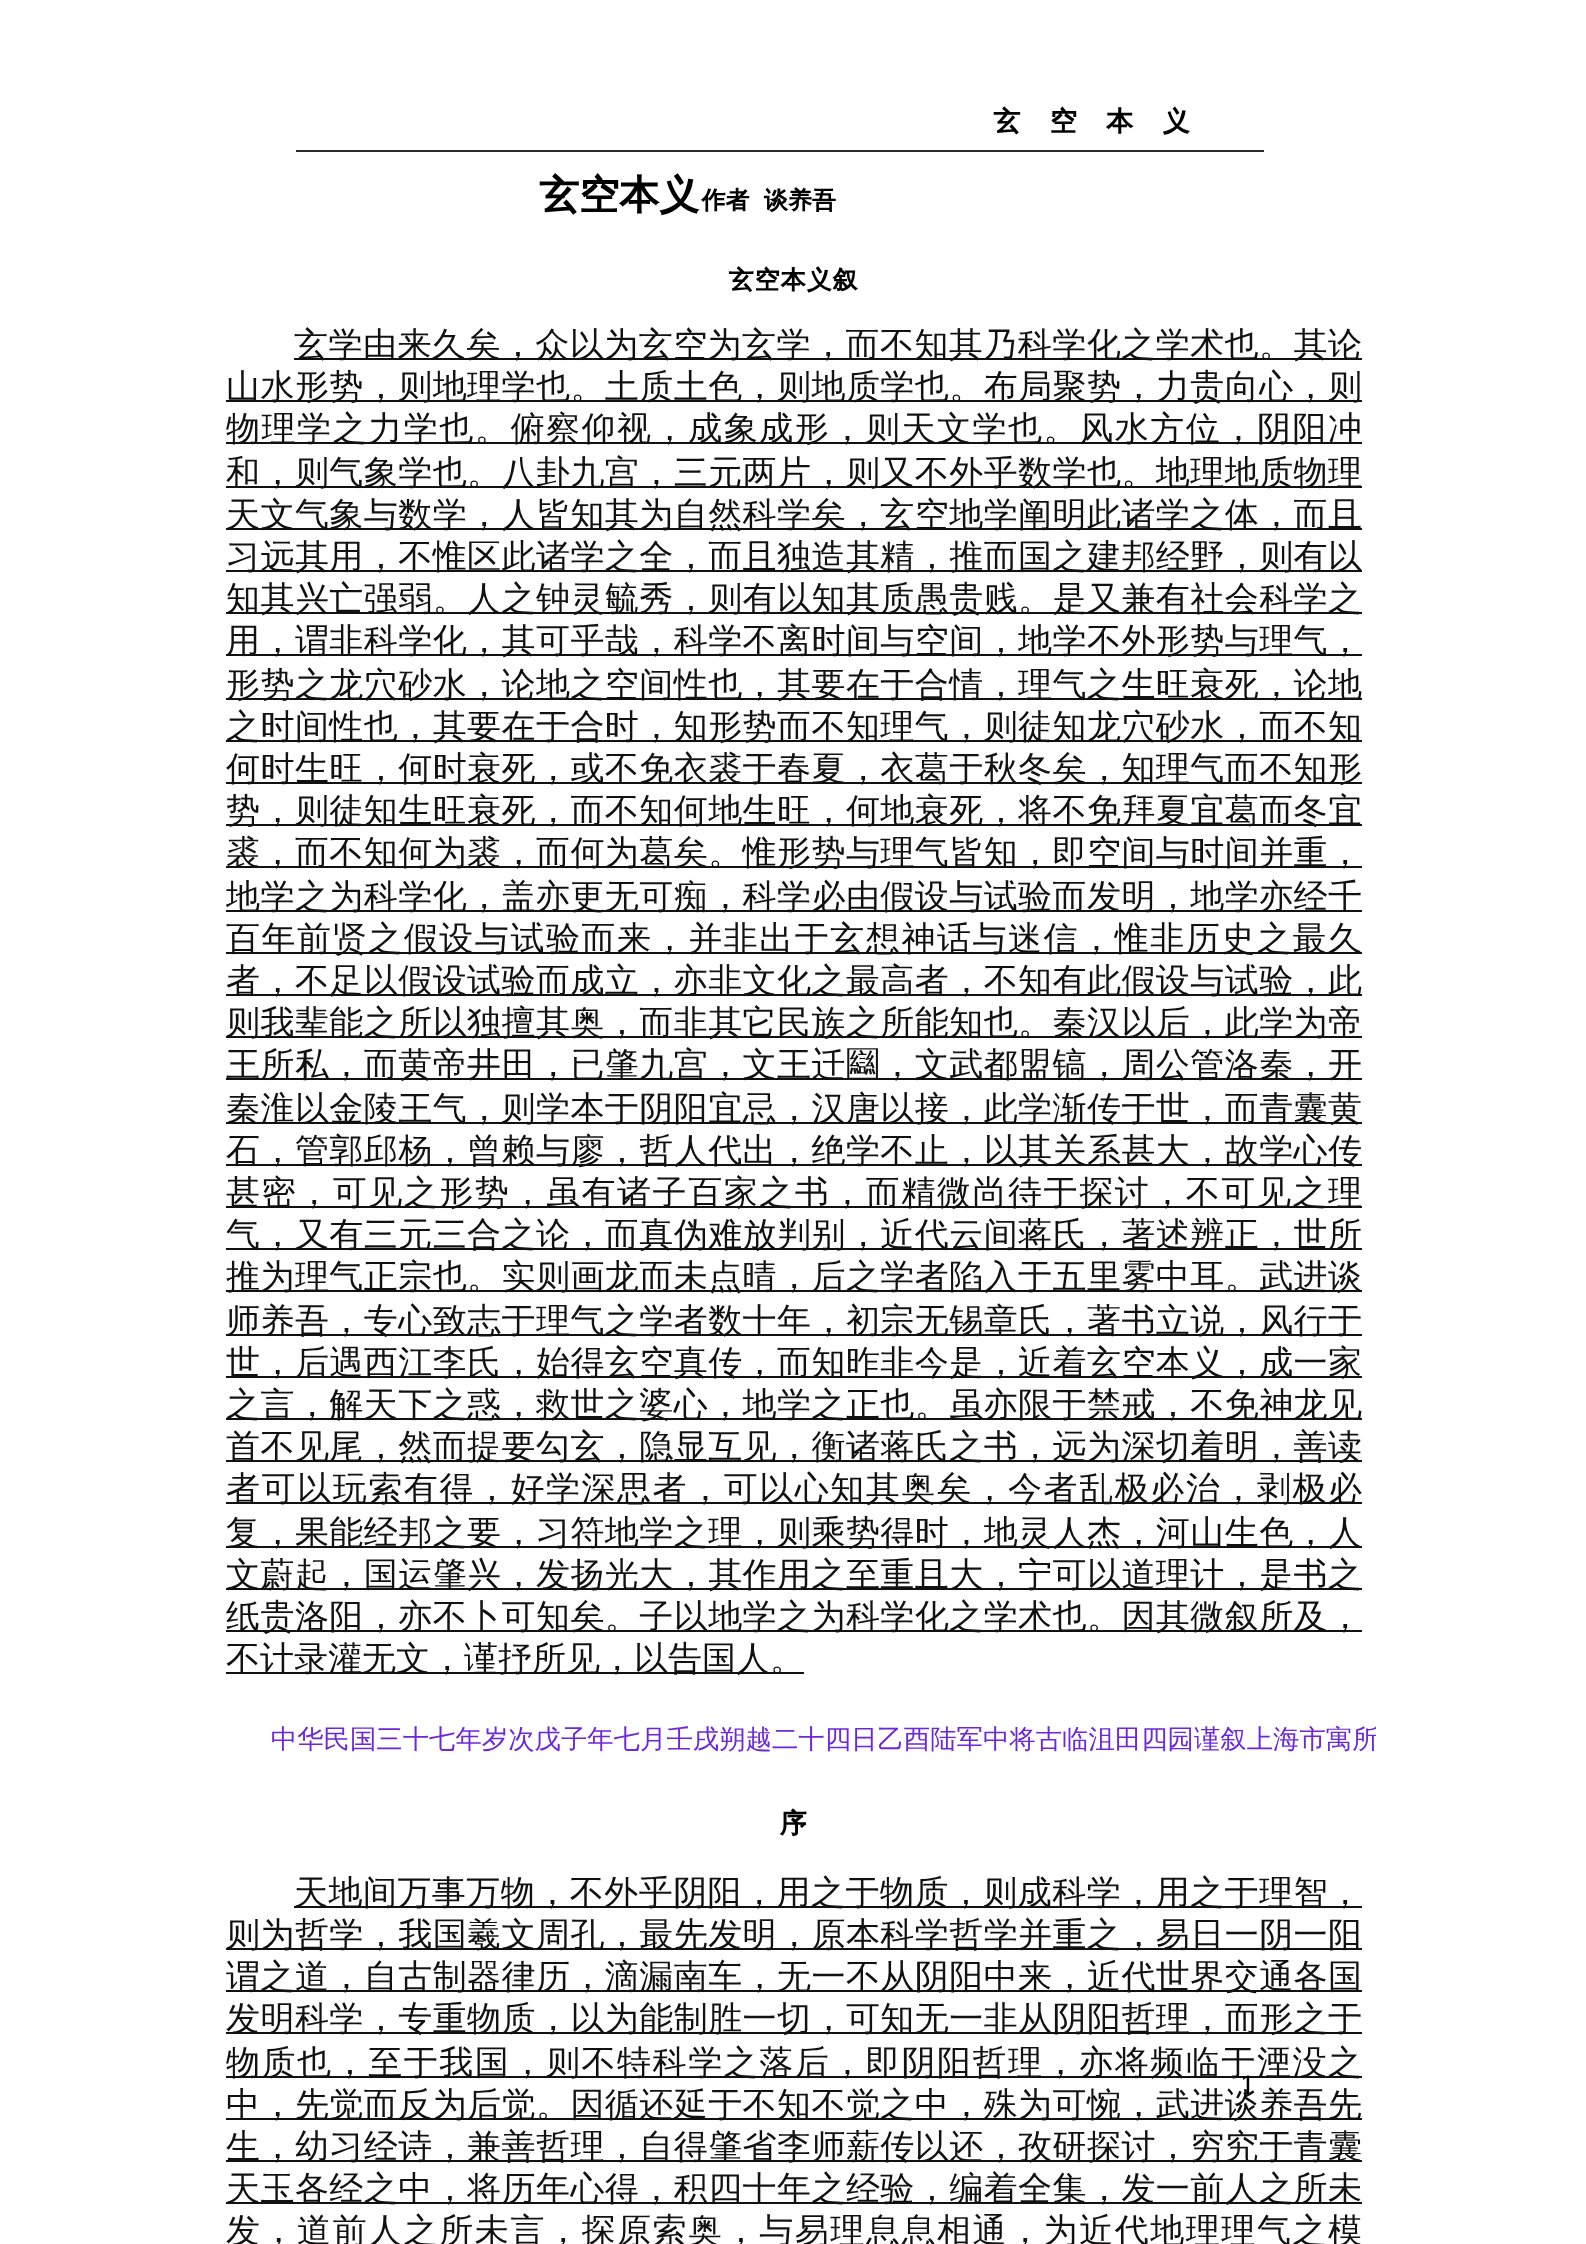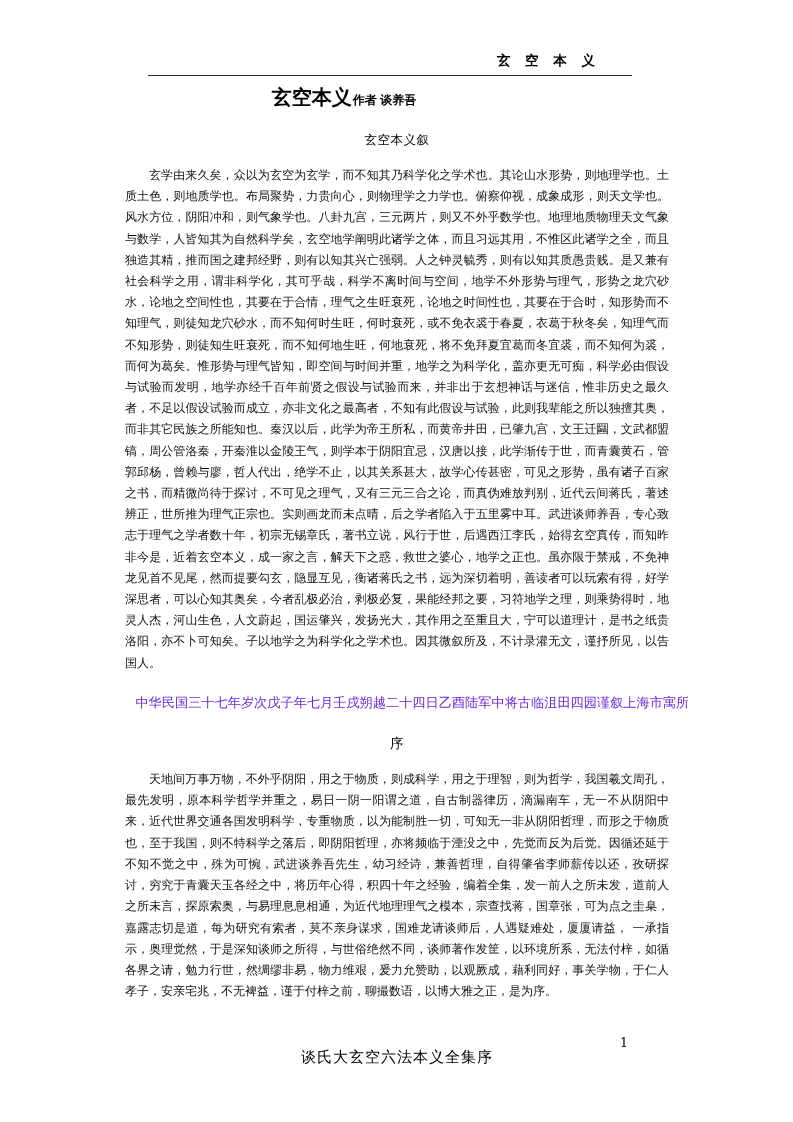--- a/index.html
+++ b/index.html
@@ -57,60 +57,61 @@
     white-space: nowrap;
   }
   .doc-title {
     font-family: "DejaVu Serif", "Liberation Serif", serif;
     font-size: 20px;
     font-weight: bold;
     letter-spacing: 0px;
     vertical-align: baseline;
   }
   .doc-author {
-    font-family: Liberation Sans, sans-serif;
+    font-family: Liberation Mono, monospace;
     font-size: 12px;
     font-weight: bold;
     vertical-align: baseline;
     margin-left: 1px;
   }
 
   
   .content {
     position: absolute;
     top: 132px;
     left: 109px;
     width: 576px;
   }
 
   .section-heading {
     font-family: "DejaVu Sans", "Liberation Sans", sans-serif;
     font-size: 12.5px;
-    font-weight: normal;
+    font-weight: bold;
     text-align: center;
     letter-spacing: 0.5px;
   }
   .section-heading.h-xuankong { margin: 0 0 14px 0; }
   .section-heading.h-xu { margin: 22px 0 16px 0; font-size: 13.5px; }
   .section-heading.h-quanji {
     margin: 46px 0 16px 0;
     font-size: 15px;
     letter-spacing: 1px;
   }
 
   p.body-text {
-    margin: 16px;
+    margin: 4px;
     font-family: "DejaVu Serif", "Liberation Serif", serif;
-    font-size: 12px;
+    font-size: 17px;
     line-height: 21.2px;
     text-align: justify;
     text-align-last: left;
     text-indent: 2em;
     color: #111;
     word-break: break-all;
+    text-decoration: underline;
   }
 
   p.date-line {
     margin: 18px 0 0 0;
     font-family: "DejaVu Serif", "Liberation Serif", serif;
     font-size: 13.2px;
     line-height: 21.2px;
     text-indent: 2em;
     color: #6d28d9;
     white-space: nowrap;

